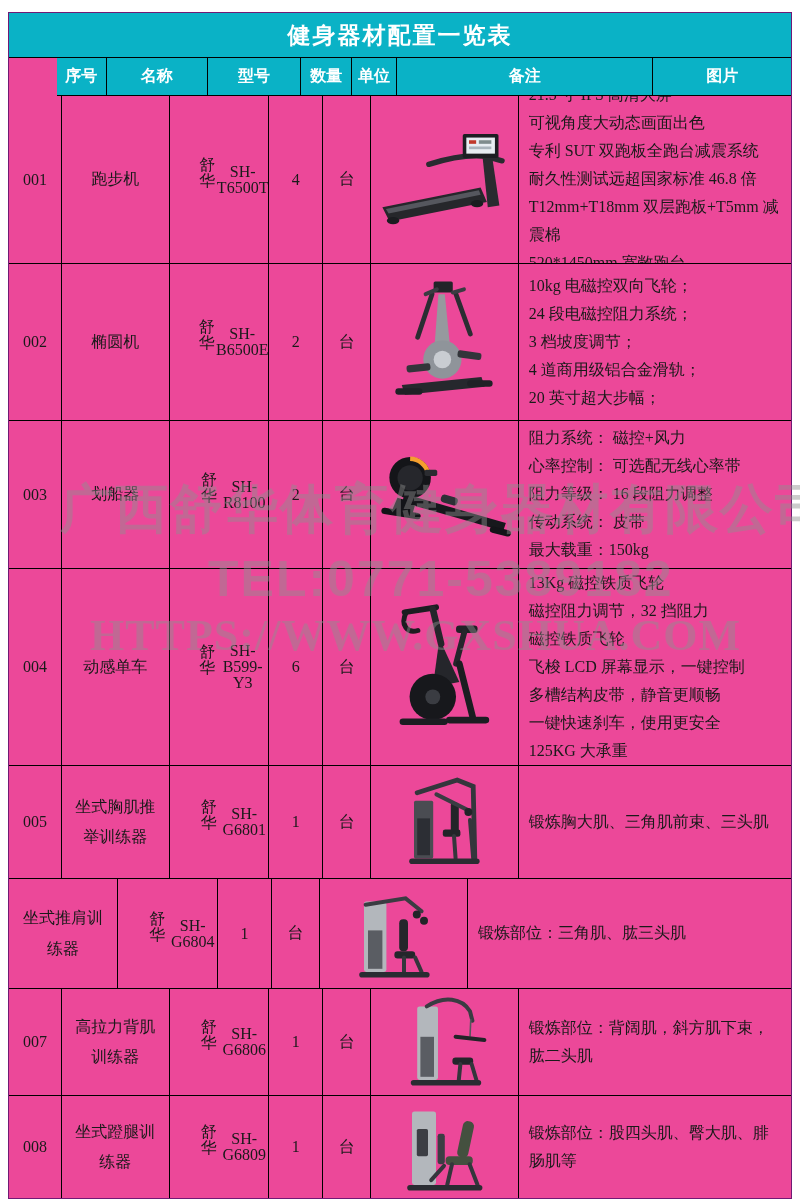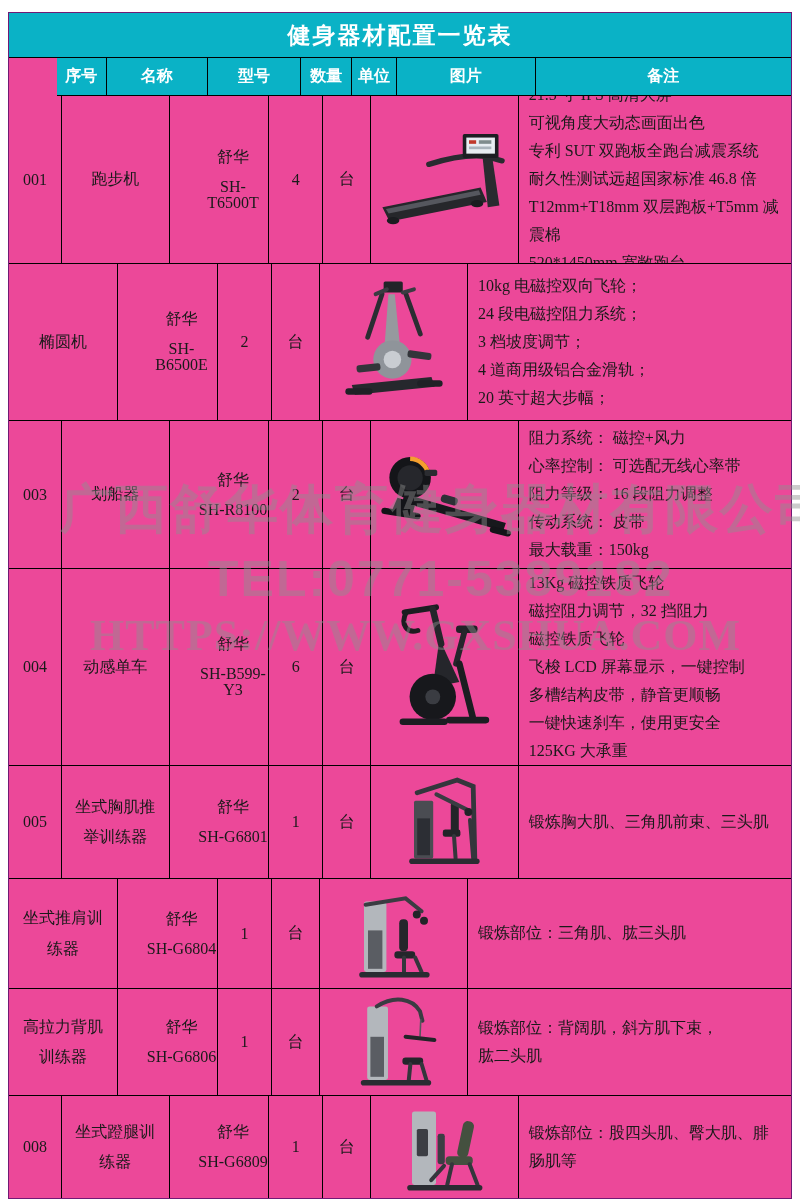--- a/index.html
+++ b/index.html
@@ -23,21 +23,21 @@
   .cell{
     box-sizing:border-box;display:flex;align-items:center;justify-content:center;
     text-align:center;border-left:1px solid #000;overflow:hidden;
   }
   .cell:first-child{border-left:none;}
   .c0{width:52px;}.c1{width:108px;}.c2{width:100px;}.c3{width:54px;}
   .c4{width:48px;}.c5{width:148px;}.c6{width:274px;}
   .data-row{display:flex;box-sizing:border-box;border-bottom:1px solid #000;font-size:16px;}
   .data-row:last-child{border-bottom:none;}
   .cell.name{line-height:1.9;padding:0 9px;}
-  .cell.model{flex-direction:column;line-height:1.0;padding-left:28px;}
+  .cell.model{flex-direction:row;line-height:1.0;padding-left:28px;}
   .cell.model .brand{margin-bottom:14px;}
   .cell.remarks{justify-content:flex-end;text-align:left;padding:3px 8px 4px 10px;}
   .remark-lines{width:100%;}
   .remark-lines div{line-height:28px;}
   .cell.pic svg{display:block;}
   .watermark-layer{
     position:absolute;left:0;top:0;width:800px;height:1203px;pointer-events:none;
     font-family:"Liberation Sans","DejaVu Sans",sans-serif;z-index:5;
   }
   .wm{position:absolute;color:#8f8f8f;opacity:0.45;font-weight:bold;white-space:nowrap;}
@@ -51,22 +51,22 @@
 <div class="page">
 
   <div class="spec-table">
     <div class="title-bar" style="background: rgb(10, 178, 198);">健身器材配置一览表</div>
     <div class="header-row" id="header-row" style="background: rgb(10, 178, 198);">
         <div class="cell c0">序号</div>
         <div class="cell c1">名称</div>
         <div class="cell c2">型号</div>
         <div class="cell c3">数量</div>
         <div class="cell c4">单位</div>
+        <div class="cell c6">备注</div>
         <div class="cell c5">图片</div>
-        <div class="cell c6">备注</div>
       </div>
     <div id="rows">
         <div class="data-row" style="height: 168px;">
           <div class="cell c0">001</div>
           <div class="cell c1 name">跑步机</div>
           <div class="cell c2 model">
             <div class="brand">舒华</div>
             <div>SH-T6500T</div>
           </div>
           <div class="cell c3">4</div>
@@ -91,20 +91,21 @@
               <div>21.5 寸 IPS 高清大屏</div>
               <div>可视角度大动态画面出色</div>
               <div>专利 SUT 双跑板全跑台减震系统</div>
               <div>耐久性测试远超国家标准 46.8 倍</div>
               <div>T12mm+T18mm 双层跑板+T5mm 减震棉</div>
               <div>520*1450mm 宽敞跑台</div>
             </div>
           </div>
         </div>
         <div class="data-row" style="height: 157px;">
+          <div class="cell c0">002</div>
           <div class="cell c1 name">椭圆机</div>
           <div class="cell c2 model">
             <div class="brand">舒华</div>
             <div>SH-B6500E</div>
           </div>
           <div class="cell c3">2</div>
           <div class="cell c4">台</div>
           <div class="cell c5 pic">
             <svg width="104" height="134" viewBox="0 0 130 168">
     <rect x="52" y="8" width="24" height="14" rx="2" fill="#222428"></rect>
@@ -249,20 +250,21 @@
     <rect x="14" y="110" width="88" height="7" rx="3.5" fill="#2a2c32"></rect>
   </svg>
           </div>
           <div class="cell c6 remarks">
             <div class="remark-lines">
               <div>锻炼部位：三角肌、肱三头肌</div>
             </div>
           </div>
         </div>
         <div class="data-row" style="height: 107px;">
+          <div class="cell c0">007</div>
           <div class="cell c1 name">高拉力背肌训练器</div>
           <div class="cell c2 model">
             <div class="brand">舒华</div>
             <div>SH-G6806</div>
           </div>
           <div class="cell c3">1</div>
           <div class="cell c4">台</div>
           <div class="cell c5 pic">
             <svg width="92" height="102" viewBox="0 0 115 125">
     <rect x="24" y="18" width="26" height="92" rx="3" fill="#b3b7bc"></rect>

